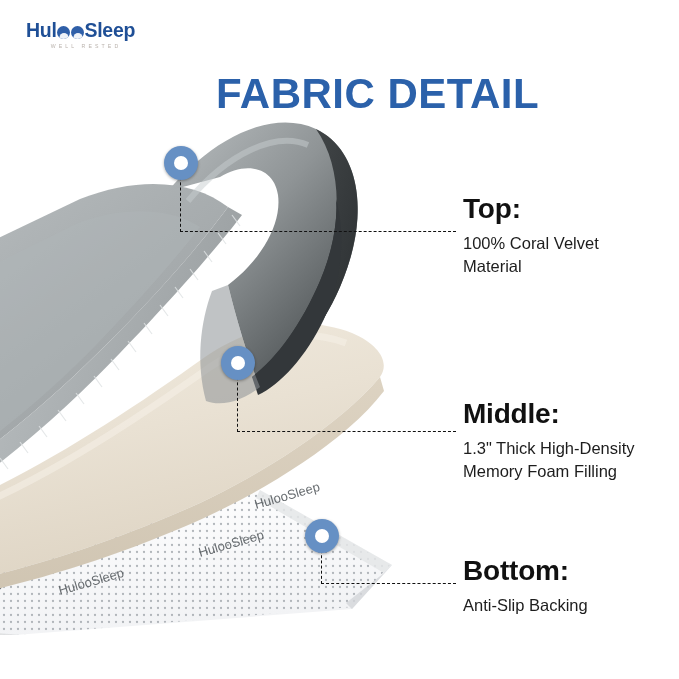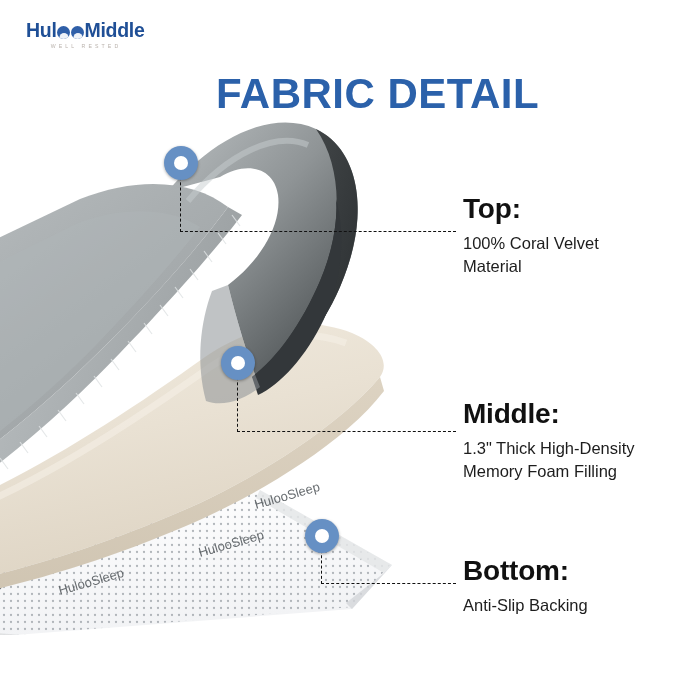--- a/index.html
+++ b/index.html
@@ -145,21 +145,21 @@
 </head>
 <body>
 
 <div id="canvas">
 
   <div id="logo">
     <div id="logo-wordmark">
       <span>Hul</span>
       <span class="logo-eye"></span>
       <span class="logo-eye"></span>
-      <span>Middle</span>
+      <span>Sleep</span>
     </div>
     <div id="logo-tagline">WELL RESTED</div>
   </div>
 
   <div id="page-title">FABRIC DETAIL</div>
 
   <div id="product">
     <svg width="500" height="540" viewBox="0 0 500 540" xmlns="http://www.w3.org/2000/svg">
       <defs>
 

